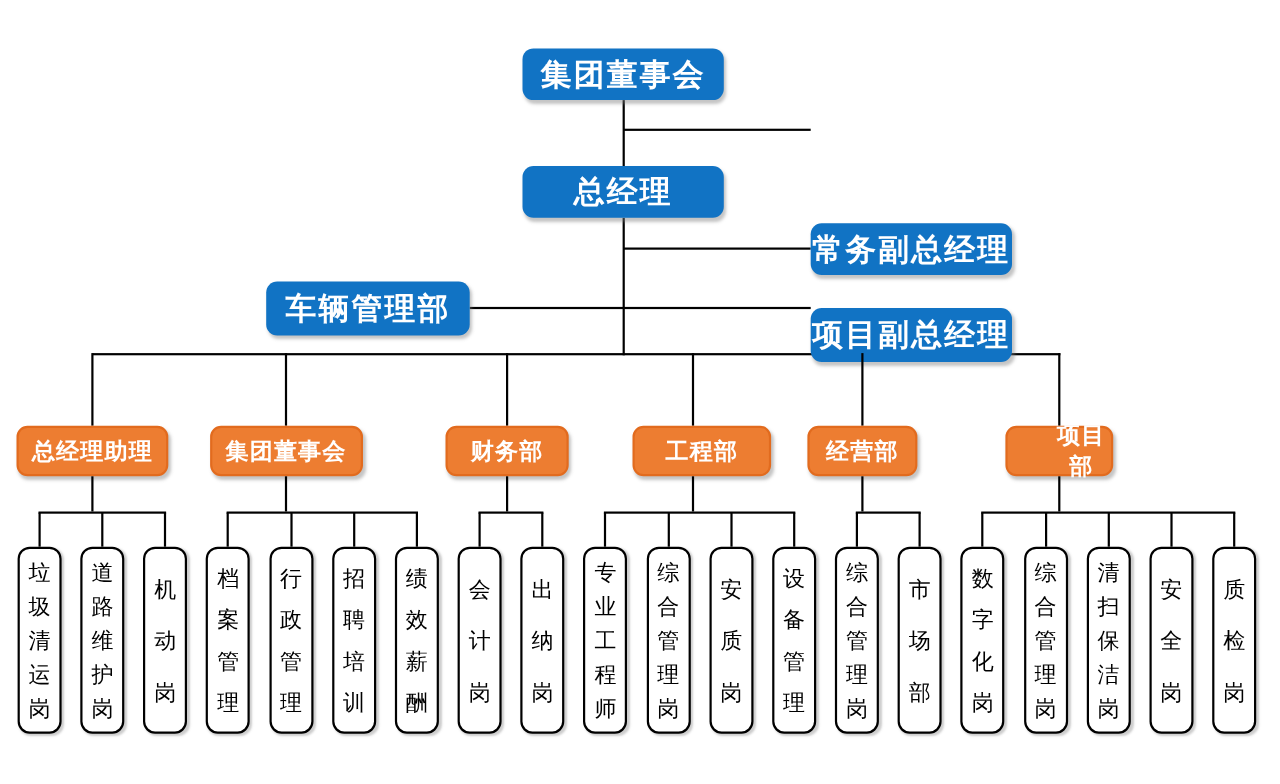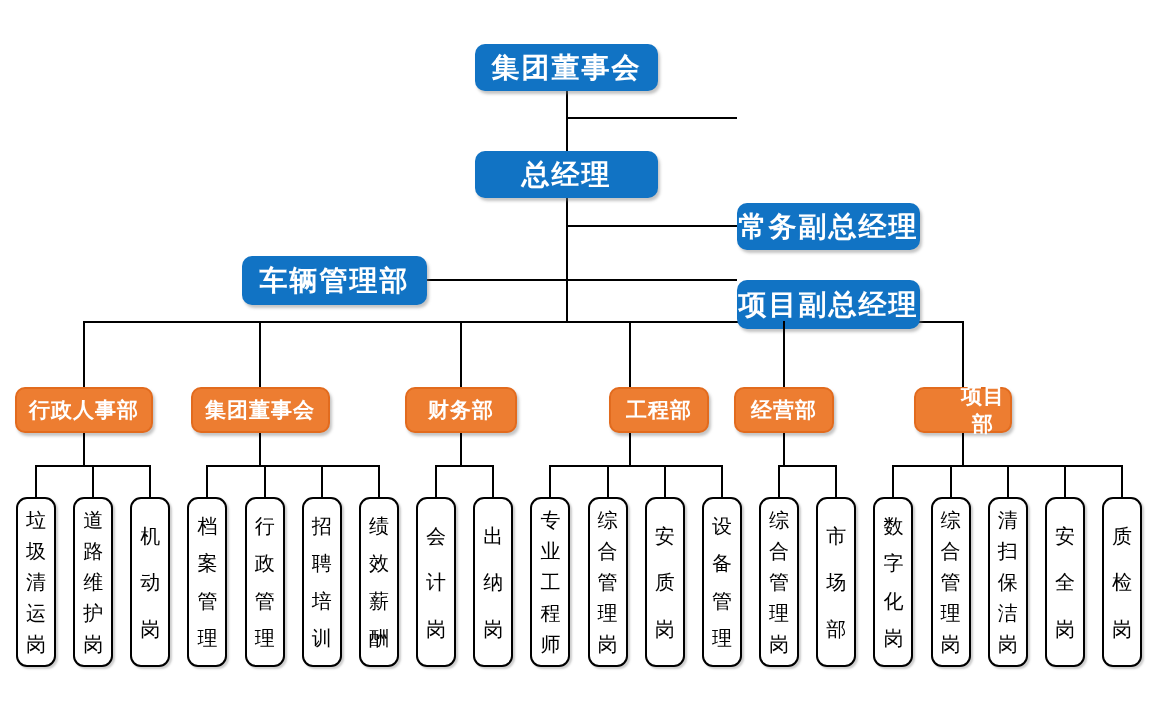--- a/index.html
+++ b/index.html
@@ -40,21 +40,21 @@
   <div class="hline" style="left:84px;top:321px;width:880px;height:2px;"></div>
 
   <div class="node blue" style="left:475px;top:44px;width:183px;height:47px;">集团董事会</div>
   <div class="node blue" style="left:737px;top:203px;width:183px;height:47px;">常务副总经理</div>
   <div class="node blue" style="left:475px;top:151px;width:183px;height:47px;">总经理</div>
   <div class="node blue" style="left:242px;top:256px;width:185px;height:49px;">车辆管理部</div>
   <div class="node blue" style="left:737px;top:256px;width:183px;height:49px;margin-top:24px;">项目副总经理</div>
 
   <div id="gen">
       <div class="vline" style="left: 83px; top: 321px; width: 2px; height: 66px;"></div>
-      <div class="node orange" style="left: 15px; top: 387px; width: 138px; height: 46px;">行政人事部</div>
+      <div class="node orange" style="left: 15px; top: 387px; width: 138px; height: 46px;">总经理助理</div>
       <div class="vline" style="left: 83px; top: 433px; width: 2px; height: 32px;"></div>
       <div class="hline" style="left: 35px; top: 465px; width: 116.32px; height: 2px;"></div>
       <div class="vline" style="left: 35px; top: 466px; width: 2px; height: 31px;"></div>
       <div class="node child" style="left: 16px; top: 497px; width: 40px; height: 170px;">
         <span>垃</span>
         <span>圾</span>
         <span>清</span>
         <span>运</span>
         <span>岗</span>
       </div>
@@ -114,21 +114,21 @@
         <span>计</span>
         <span>岗</span>
       </div>
       <div class="vline" style="left: 492.28px; top: 466px; width: 2px; height: 31px;"></div>
       <div class="node child" style="left: 473.28px; top: 497px; width: 40px; height: 170px;">
         <span>出</span>
         <span>纳</span>
         <span>岗</span>
       </div>
       <div class="vline" style="left: 629px; top: 321px; width: 2px; height: 66px;"></div>
-      <div class="node orange" style="left: 609px; top: 387px; width: 100px; height: 46px;">工程部</div>
+      <div class="node orange" style="left: 575px; top: 387px; width: 126px; height: 46px;">工程部</div>
       <div class="vline" style="left: 629px; top: 433px; width: 2px; height: 32px;"></div>
       <div class="hline" style="left: 549.44px; top: 465px; width: 173.48px; height: 2px;"></div>
       <div class="vline" style="left: 549.44px; top: 466px; width: 2px; height: 31px;"></div>
       <div class="node child" style="left: 530.44px; top: 497px; width: 40px; height: 170px;">
         <span>专</span>
         <span>业</span>
         <span>工</span>
         <span>程</span>
         <span>师</span>
       </div>

